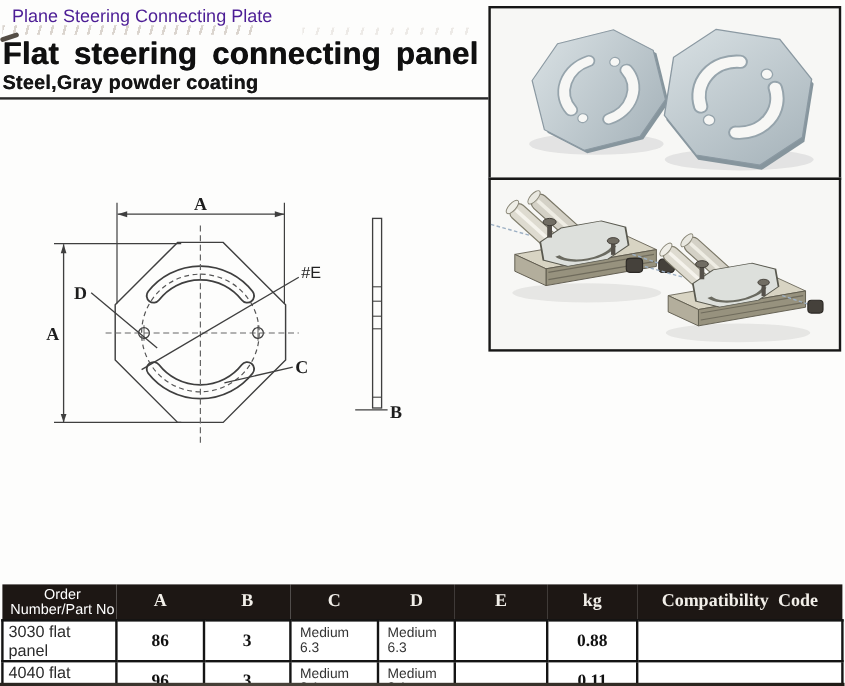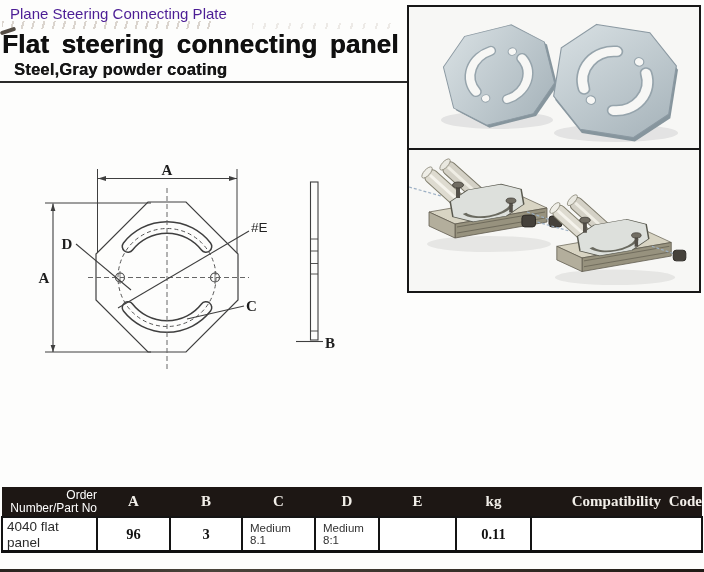--- a/index.html
+++ b/index.html
@@ -4,21 +4,21 @@
 <style>
   * { margin:0; padding:0; box-sizing:border-box; }
   body { font-family:"Liberation Sans", sans-serif; background:#fff; }
   .page { position:relative; width:704px; height:572px; background:#fdfdfc; overflow:hidden; }
 
   
   .t-small { position:absolute; left:10px; top:5px; font-size:15px; color:#4c1d95; }
   .t-main  { position:absolute; left:2px; top:29px; font-size:26px; font-weight:bold;
              color:#101010; letter-spacing:0.2px; word-spacing:5px;
              text-shadow:0.5px 0 0 #101010; }
-  .t-sub   { position:absolute; left:14px; top:60px; font-size:16.5px; font-weight:bold;
+  .t-sub   { position:absolute; left:2px; top:60px; font-size:16.5px; font-weight:bold;
              color:#161616; letter-spacing:0.2px; text-shadow:0.3px 0 0 #161616; }
   .title-rule { position:absolute; left:0; top:81px; width:408px; height:2px; background:#2a2a2a; }
 
   
   .noise1 { position:absolute; left:2px; top:21px; width:212px; height:8px; opacity:.75;
             background:repeating-linear-gradient(105deg,#cfc7bf 0 2px, transparent 2px 10px); }
   .noise2 { position:absolute; left:252px; top:23px; width:140px; height:6px; opacity:.35;
             background:repeating-linear-gradient(105deg,#cfc7bf 0 2px, transparent 2px 12px); }
   .noise3 { position:absolute; left:0; top:29px; width:16px; height:4px; background:#544d45;
             transform:rotate(-18deg); border-radius:2px; }
@@ -31,22 +31,22 @@
 
   
   .drawing { position:absolute; left:35px; top:140px; }
 
   
   table.spec { position:absolute; left:1px; top:487px; width:700px; border-collapse:collapse;
                table-layout:fixed; }
   table.spec th { background:#1d1714; color:#f2efe9; font-family:"Liberation Serif", serif;
                   font-weight:600; font-size:15px; height:25px; padding:0; border:none; }
   table.spec th.h-part { font-family:"Liberation Sans", sans-serif; font-weight:400; color:#fff;
-                  font-size:12px; text-align:right; padding:2px 0 2px 5px; line-height:1.05; }
-  table.spec th.h-compat { word-spacing:4px;text-align:right; }
+                  font-size:12px; text-align:center; padding:2px 0 2px 5px; line-height:1.05; }
+  table.spec th.h-compat { word-spacing:4px; }
   table.spec td { border:2px solid #141414; background:#fff; height:27px; }
   table.spec tbody tr:last-child td { border-bottom:3px solid #0f0f0f; }
   td.part { font-size:13.5px; color:#2b2b2b; padding:1px 2px 0 4px; vertical-align:top; line-height:1.15; }
   td.val  { text-align:center; font-family:"Liberation Serif", serif; font-weight:bold;
             font-size:14.5px; color:#101010; }
   td.med  { font-size:11.5px; color:#333; padding-left:7px; line-height:1.1; vertical-align:middle; }
   .bottom-band { position:absolute; left:0; top:569px; width:704px; height:3px;
             background:linear-gradient(90deg,#29241f,#4a443b 30%,#332d26 70%,#1f1a15); }
 </style>
 </head>
@@ -201,20 +201,36 @@
         <th>B</th>
         <th>C</th>
         <th>D</th>
         <th>E</th>
         <th>kg</th>
         <th class="h-compat">Compatibility Code</th>
       </tr>
     </thead>
     <tbody>
       <tr>
+        <td class="part">3030 flat panel</td>
+        <td class="val">86</td>
+        <td class="val">3</td>
+        <td class="med">
+          <div>Medium</div>
+          <div>6.3</div>
+        </td>
+        <td class="med">
+          <div>Medium</div>
+          <div>6.3</div>
+        </td>
+        <td class="val"></td>
+        <td class="val">0.88</td>
+        <td></td>
+      </tr>
+      <tr>
         <td class="part">4040 flat panel</td>
         <td class="val">96</td>
         <td class="val">3</td>
         <td class="med">
           <div>Medium</div>
           <div>8.1</div>
         </td>
         <td class="med">
           <div>Medium</div>
           <div>8:1</div>

